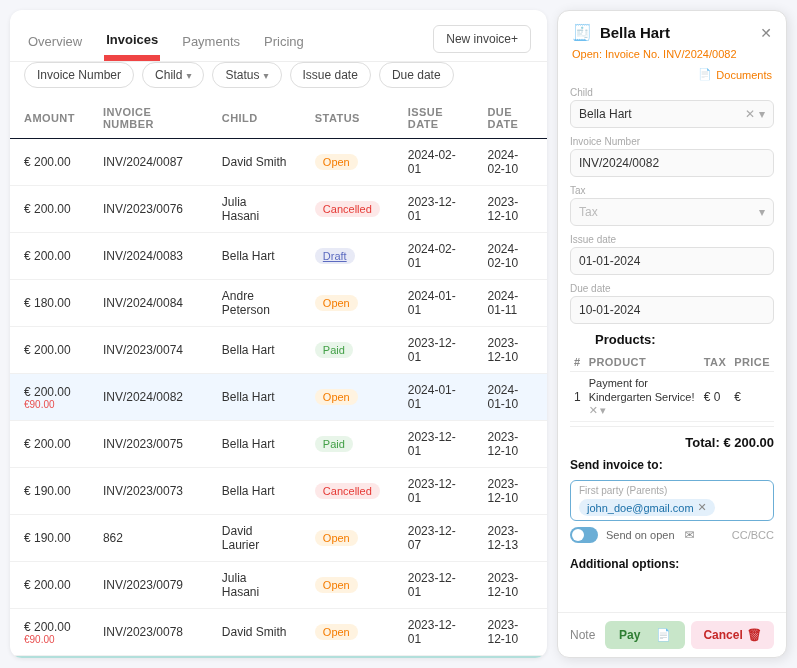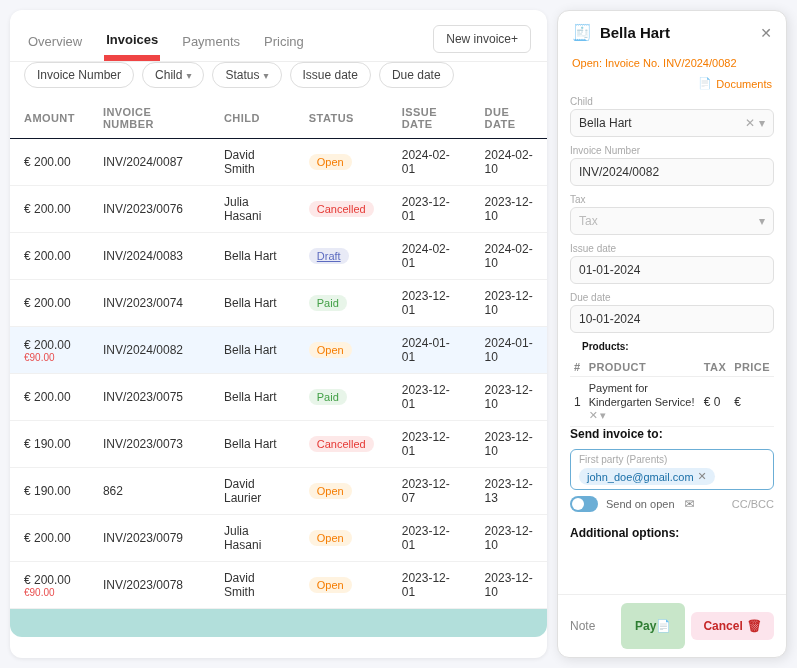--- a/index.html
+++ b/index.html
@@ -39,32 +39,32 @@
 
     .bottom-bar { background: #b2dfdb; height: 28px; border-radius: 0 0 12px 12px; }
 
     
     .right-panel { width: 230px; background: #fff; border: 1.5px solid #e0e0e0; border-radius: 12px; margin: 10px 10px 10px 0; box-shadow: 2px 2px 12px rgba(0,0,0,0.10); display: flex; flex-direction: column; overflow: hidden; }
 
     .rp-header { display: flex; align-items: center; padding: 12px 14px 6px; gap: 8px; }
     .rp-icon { color: #6b7280; font-size: 16px; }
     .rp-title { font-size: 15px; font-weight: 700; color: #111; flex: 1; }
     .rp-close { color: #888; cursor: pointer; font-size: 14px; }
-    .rp-open-link { color: #f57c00; font-size: 11px; padding: 0 14px 8px; margin-top: 9px; }
+    .rp-open-link { color: #f57c00; font-size: 11px; padding: 0 14px 8px; }
 
     .rp-docs-link { display: flex; align-items: center; justify-content: flex-end; padding: 0 14px 6px; font-size: 11px; color: #f57c00; gap: 4px; }
 
     .rp-body { flex: 1; overflow-y: auto; padding: 0 12px; }
 
     .form-group { margin-bottom: 8px; }
     .form-label { font-size: 10px; color: #aaa; margin-bottom: 2px; display: block; }
     .form-control { width: 100%; border: 1px solid #e0e0e0; border-radius: 6px; padding: 6px 8px; font-size: 12px; color: #333; background: #fafafa; display: flex; align-items: center; justify-content: space-between; }
     .form-control .ctrl-icons { display: flex; gap: 4px; color: #aaa; font-size: 12px; }
 
-    .section-title { font-size: 10px; font-weight: 700; color: #111; margin: 8px 0 6px; padding-left: 12px; }
+    .section-title { font-size: 13px; font-weight: 700; color: #111; margin: 8px 13px 6px; padding-left: 12px; }
 
     .products-table { width: 100%; font-size: 11px; }
     .products-table th { color: #888; font-weight: 600; padding: 3px 4px; text-align: left; border-bottom: 1px solid #eee; }
     .products-table td { padding: 4px 4px; vertical-align: middle; }
     .product-name { font-size: 11px; color: #333; }
     .product-actions { display: flex; gap: 2px; color: #aaa; font-size: 11px; }
 
     .total-row { text-align: right; padding: 8px 0 8px; font-size: 13px; font-weight: 700; color: #111; border-top: 1px solid #eee; margin-top: 4px; }
 
     .send-section { padding: 0 0 6px; }
@@ -77,21 +77,21 @@
     .toggle-row { display: flex; align-items: center; gap: 8px; margin-bottom: 4px; }
     .toggle { width: 28px; height: 16px; background: #6baed6; border-radius: 8px; position: relative; cursor: pointer; }
     .toggle-knob { width: 12px; height: 12px; background: #fff; border-radius: 50%; position: absolute; top: 2px; left: 2px; }
     .toggle-label { font-size: 11px; color: #666; }
     .cc-label { margin-left: auto; font-size: 11px; color: #aaa; text-align: right; }
 
     .additional-section { font-size: 12px; font-weight: 600; color: #111; padding: 4px 0 6px; }
 
     .rp-footer { display: flex; align-items: center; gap: 6px; padding: 8px 12px; border-top: 1px solid #eee; justify-content: flex-end; }
     .btn-note { flex: 1; border: none; background: transparent; font-size: 12px; color: #888; text-align: left; cursor: pointer; }
-    .btn-pay { background: #c8e6c9; color: #2e7d32; border: none; border-radius: 6px; padding: 16px 14px; font-size: 12px; font-weight: 600; cursor: pointer; display: flex; align-items: center; gap: 0; }
+    .btn-pay { background: #c8e6c9; color: #2e7d32; border: none; border-radius: 6px; padding: 7px 14px; font-size: 12px; font-weight: 600; cursor: pointer; display: flex; align-items: center; gap: 16px; }
     .btn-cancel { background: #fce4ec; color: #c62828; border: none; border-radius: 6px; padding: 7px 12px; font-size: 12px; font-weight: 600; cursor: pointer; display: flex; align-items: center; gap: 4px; }
 
     ::-webkit-scrollbar { width: 4px; }
     ::-webkit-scrollbar-thumb { background: #ddd; border-radius: 2px; }
   </style>
 </head>
 <body>
 
 <div class="app-container">
 
@@ -167,20 +167,31 @@
             <tr>
       <td class="amount">
         <div>€ 200.00</div>
 
       </td>
       <td>INV/2024/0083</td>
       <td>Bella Hart</td>
       <td><span class="badge badge-draft">Draft</span></td>
       <td>2024-02-01</td>
       <td>2024-02-10</td>
+    </tr>
+            <tr>
+      <td class="amount">
+        <div>€ 180.00</div>
+
+      </td>
+      <td>INV/2024/0084</td>
+      <td>Andre Peterson</td>
+      <td><span class="badge badge-open">Open</span></td>
+      <td>2024-01-01</td>
+      <td>2024-01-11</td>
     </tr>
             <tr>
       <td class="amount">
         <div>€ 200.00</div>
 
       </td>
       <td>INV/2023/0074</td>
       <td>Bella Hart</td>
       <td><span class="badge badge-paid">Paid</span></td>
       <td>2023-12-01</td>
@@ -336,20 +347,21 @@
                 <span>✕</span>
                 <span>▾</span>
               </div>
             </td>
             <td>€ 0</td>
             <td>€</td>
           </tr>
         </tbody>
       </table>
 
+      <div class="total-row">Total: € 200.00</div>
 
       <div class="send-section">
         <div class="send-title">Send invoice to:</div>
         <div class="send-field">
           <div class="send-field-label">First party (Parents)</div>
           <div style="margin-top:3px;">
             <span class="tag">
               <span>john_doe@gmail.com</span>
               <span class="x">✕</span>
             </span>

